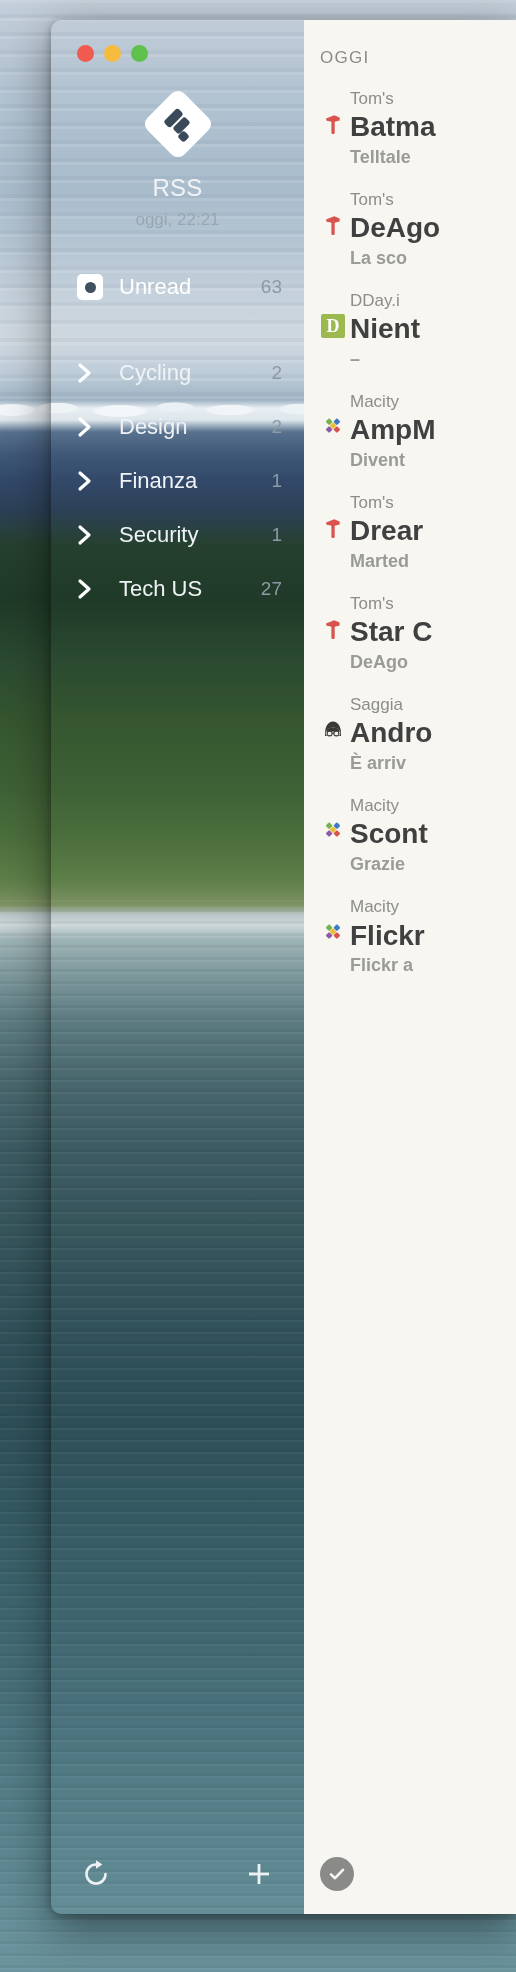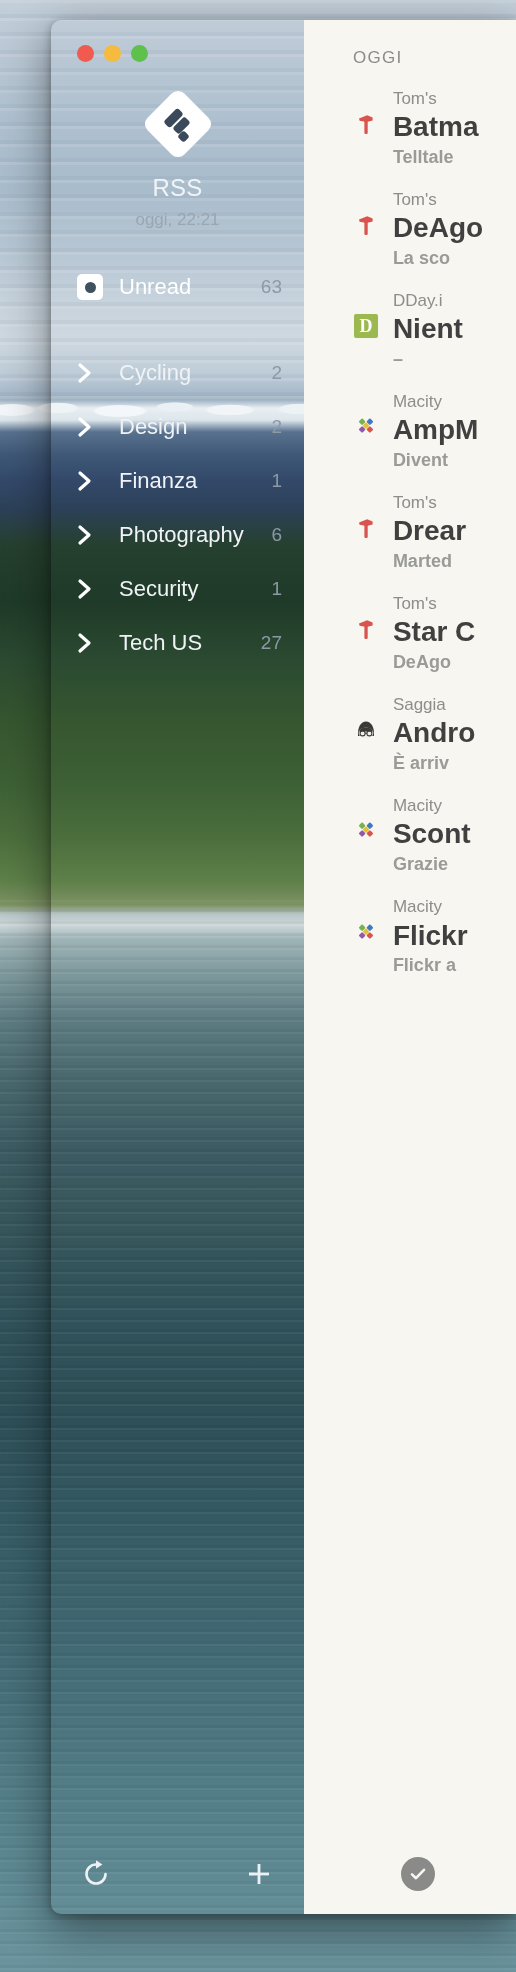--- a/index.html
+++ b/index.html
@@ -167,32 +167,30 @@
     width:34px; height:34px; color:#eef1f4;
   }
 
   
   #article-panel{
     flex:1 1 auto;
     background:#f7f6f1;
     display:flex; flex-direction:column;
     position:relative;
     overflow:hidden;
-    align-items:center;
   }
   #article-scroll{ flex:1 1 auto; overflow:hidden; }
   #date-header{
     font-size:17px; color:#8b8b88; letter-spacing:1.3px;
     padding:28px 0 0 16px; font-weight:400;
   }
   .article{
     padding:20px 0 0 16px;
     display:grid;
     grid-template-columns:30px 1fr;
-    column-gap:10px;
     align-items:start;
   }
   .article-source{
     grid-column:2; font-size:17px; color:#8d8d8a; font-weight:400;
     white-space:nowrap; line-height:1.25;
   }
   .article-fav{
     grid-column:1; grid-row:2;
     width:26px; height:26px; margin-top:2px;
     display:flex; align-items:center; justify-content:center;
@@ -299,29 +297,20 @@
         <span class="row-chevron">
           <svg width="16" height="22" viewBox="0 0 16 22">
               <polyline points="3,3 12,11 3,19" fill="none" stroke="#ffffff" stroke-width="3.2" stroke-linecap="round" stroke-linejoin="round"></polyline>
             </svg>
         </span>
         <span class="row-label">Finanza</span>
         <span class="row-count">1</span>
       </div>
 
 
-      <div class="row">
-        <span class="row-chevron">
-          <svg width="16" height="22" viewBox="0 0 16 22">
-              <polyline points="3,3 12,11 3,19" fill="none" stroke="#ffffff" stroke-width="3.2" stroke-linecap="round" stroke-linejoin="round"></polyline>
-            </svg>
-        </span>
-        <span class="row-label">Photography</span>
-        <span class="row-count">6</span>
-      </div>
 
       <div class="row">
         <span class="row-chevron">
           <svg width="16" height="22" viewBox="0 0 16 22">
               <polyline points="3,3 12,11 3,19" fill="none" stroke="#ffffff" stroke-width="3.2" stroke-linecap="round" stroke-linejoin="round"></polyline>
             </svg>
         </span>
         <span class="row-label">Security</span>
         <span class="row-count">1</span>
       </div>

